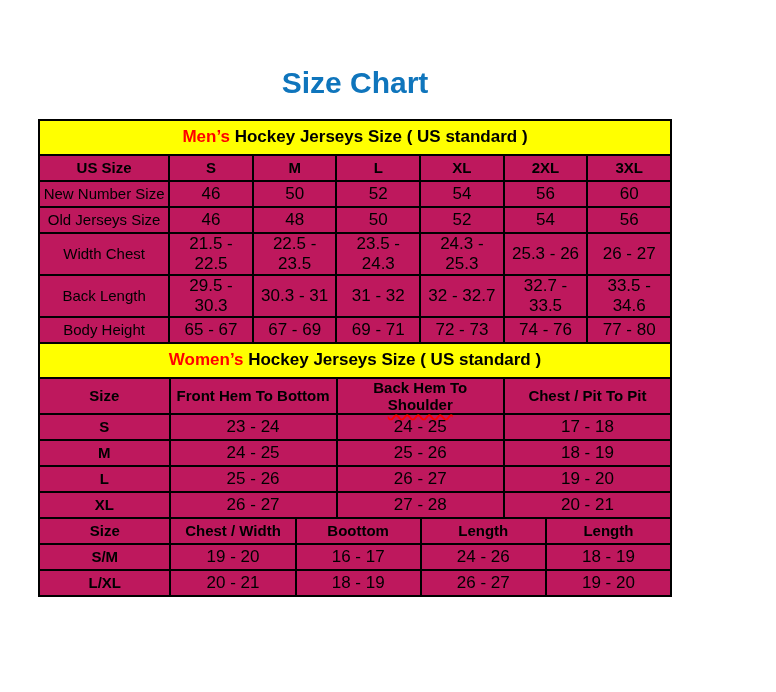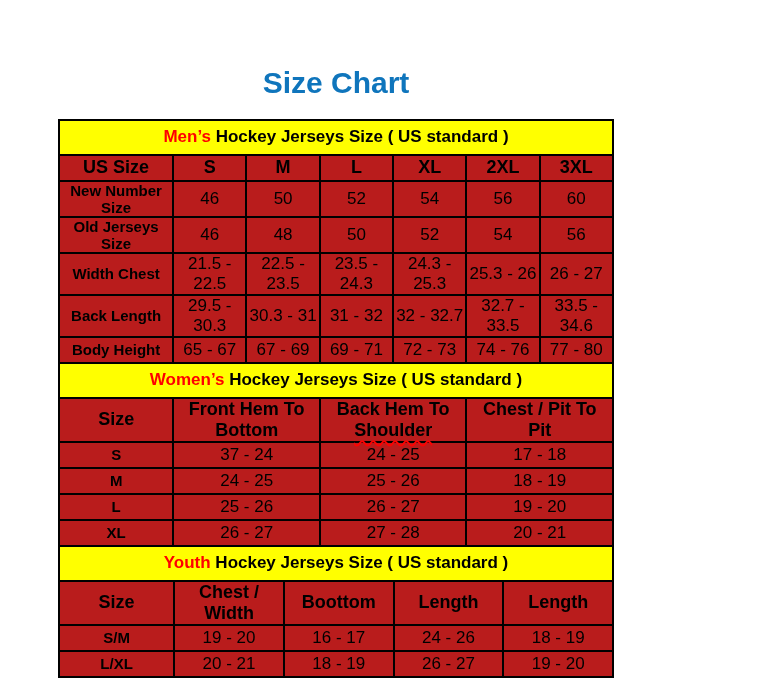--- a/index.html
+++ b/index.html
@@ -8,46 +8,46 @@
     --accent-red:#FF0000;
     --grid-black:#000000;
   }
   *{box-sizing:border-box;}
   html,body{margin:0;padding:0;}
   body{
     width:776px;height:692px;background:#ffffff;
     font-family:"Liberation Sans",sans-serif;color:#000;
     overflow:hidden;
   }
-  .chart-wrap{width:556px;margin-left:58px;}
+  .chart-wrap{width:634px;margin-left:38px;}
   h1.page-title{
     margin:0 0 18px 0;padding-top:66px;
     text-align:center;font-size:30px;line-height:1.15;
     font-weight:700;color:var(--title-blue);
     letter-spacing:0px;
   }
   table.size-table{
     width:100%;border-collapse:collapse;table-layout:fixed;
-    background:#b91c1c;
+    background:#be185d;
   }
   table.size-table + table.size-table{margin-top:-2px;}
   table.size-table td,table.size-table th{
     border:2px solid var(--grid-black);
     text-align:center;vertical-align:middle;
     padding:0 2px;
   }
   td.band{
     background:var(--band-yellow);
     height:35px;font-size:17px;font-weight:700;
   }
   .band-highlight{color:var(--accent-red);font-weight:700;}
-  tr.head-row th{font-weight:700;font-size:18px;height:26px;}
+  tr.head-row th{font-weight:700;font-size:15px;height:26px;}
   td.value-cell{font-weight:400;font-size:17px;height:26px;}
   td.row-label{font-weight:700;font-size:15px;height:26px;}
-  .t0 td.row-label{font-weight:700;}
+  .t0 td.row-label{font-weight:400;}
   .t0 .c-label{width:20.6%;}  .t0 .c-v{width:13.23%;}
   .t1 .c-label{width:20.65%;} .t1 .c-v{width:26.45%;}
   .t2 .c-label{width:20.8%;}  .t2 .c-v{width:19.8%;}
   .misspell{
     text-decoration:underline wavy var(--accent-red);
     text-decoration-thickness:2px;
     text-underline-offset:4px;
     text-decoration-skip-ink:none;
   }
 </style>
@@ -140,21 +140,21 @@
         <td class="band" colspan="4"><span class="band-highlight">Women’s</span><span> Hockey Jerseys Size ( US standard )</span></td>
       </tr>
     <tr class="head-row">
           <th>Size</th>
           <th>Front Hem To Bottom</th>
           <th><span>Back Hem To </span><span class="misspell">Shoulder</span></th>
           <th>Chest / Pit To Pit</th>
         </tr>
         <tr>
           <td class="row-label">S</td>
-          <td class="value-cell">37 - 24</td>
+          <td class="value-cell">23 - 24</td>
           <td class="value-cell">24 - 25</td>
           <td class="value-cell">17 - 18</td>
         </tr>
         <tr>
           <td class="row-label">M</td>
           <td class="value-cell">24 - 25</td>
           <td class="value-cell">25 - 26</td>
           <td class="value-cell">18 - 19</td>
         </tr>
         <tr>
@@ -174,23 +174,20 @@
 
   <table class="size-table t2">
     <colgroup>
       <col class="c-label">
         <col class="c-v">
         <col class="c-v">
         <col class="c-v">
         <col class="c-v">
     </colgroup>
     <tbody>
-      <tr class="band-row">
-        <td class="band" colspan="5"><span class="band-highlight">Youth</span><span> Hockey Jerseys Size ( US standard )</span></td>
-      </tr>
     <tr class="head-row">
           <th>Size</th>
           <th>Chest / Width</th>
           <th>Boottom</th>
           <th>Length</th>
           <th>Length</th>
         </tr>
         <tr>
           <td class="row-label">S/M</td>
           <td class="value-cell">19 - 20</td>

